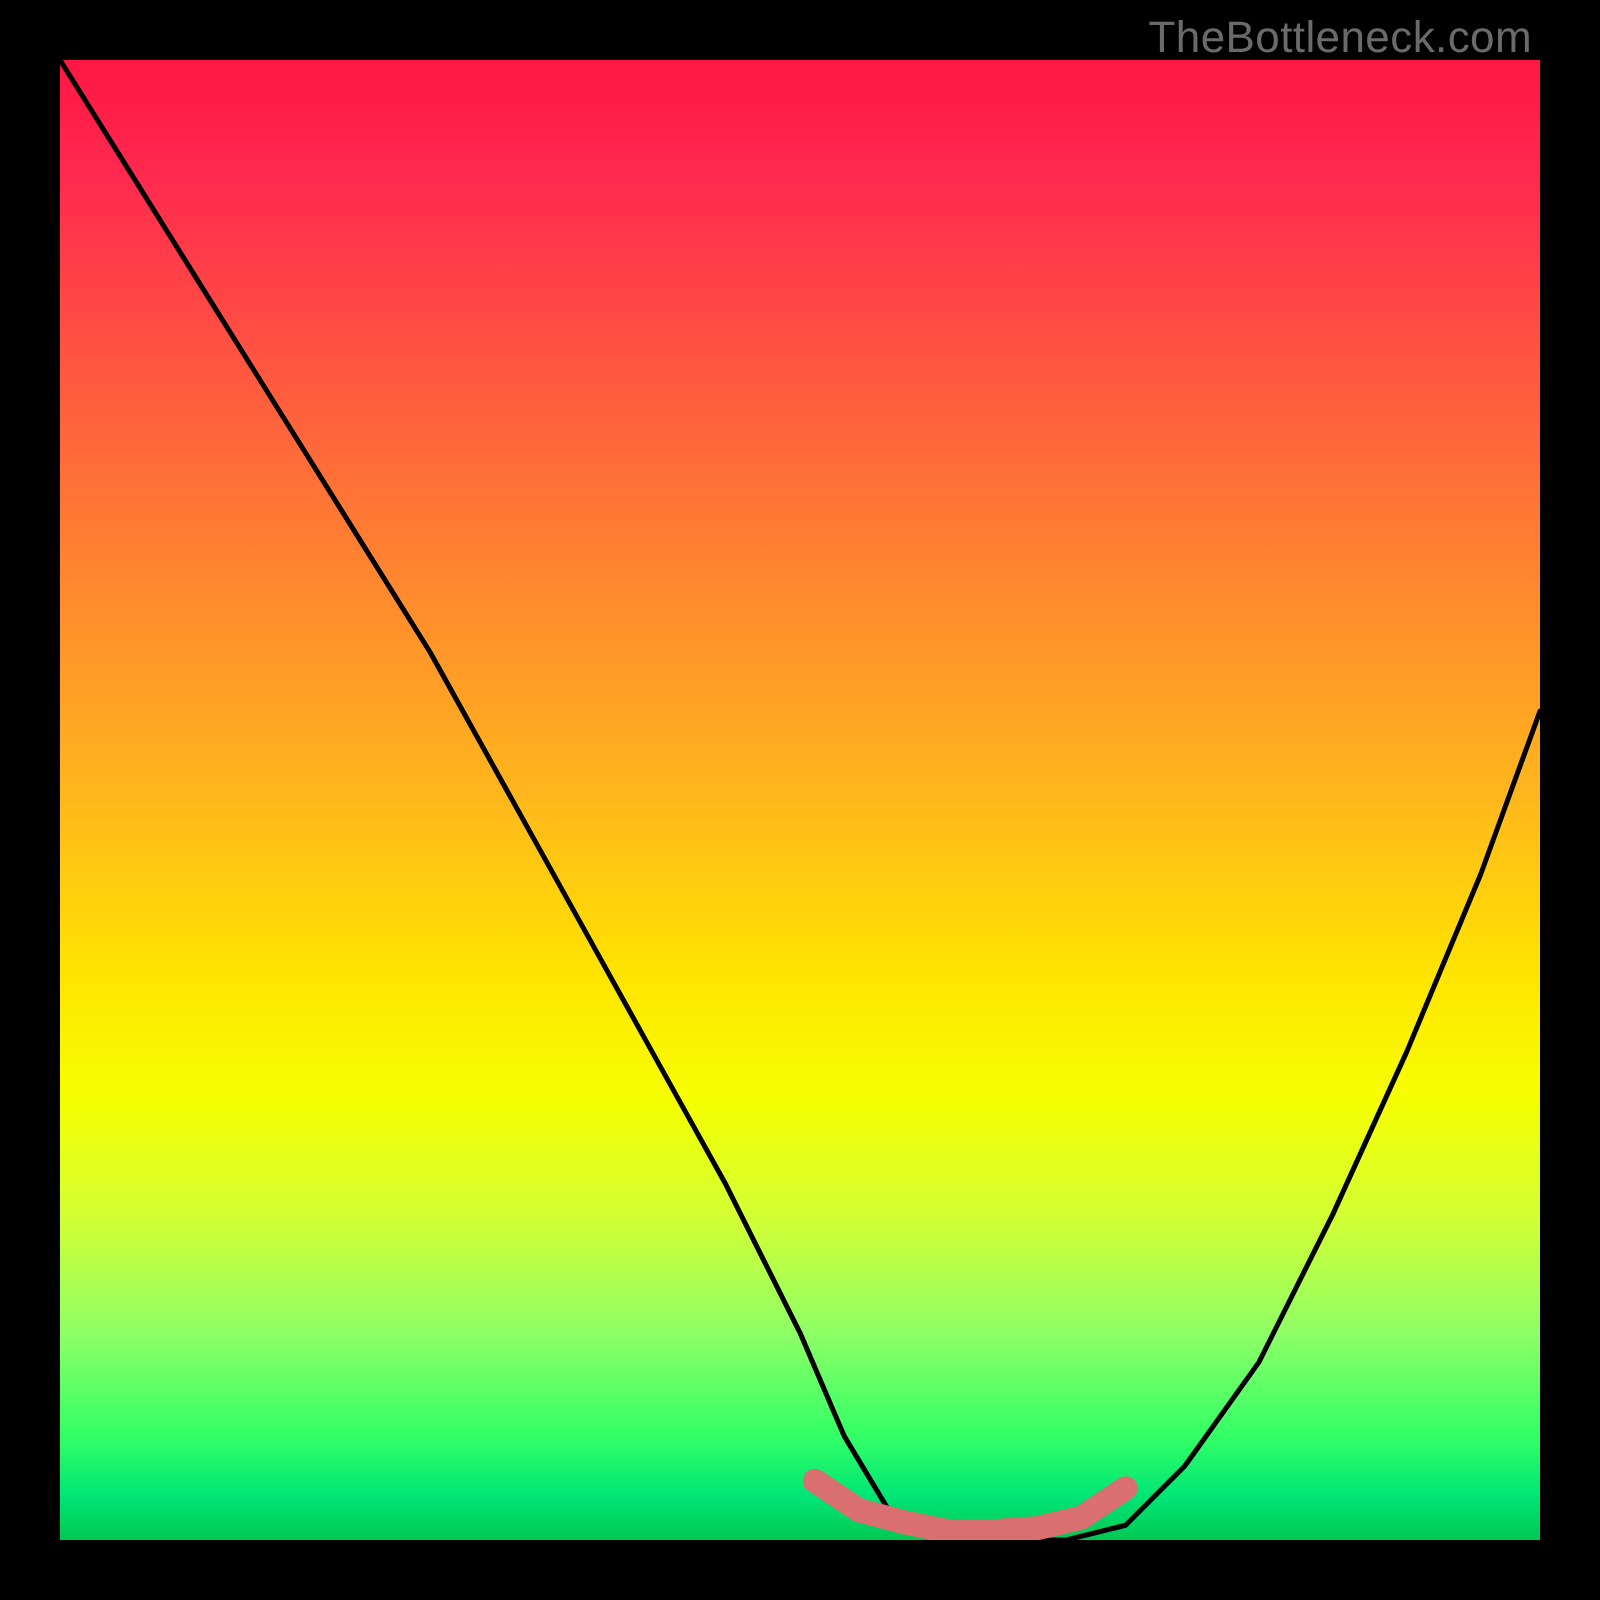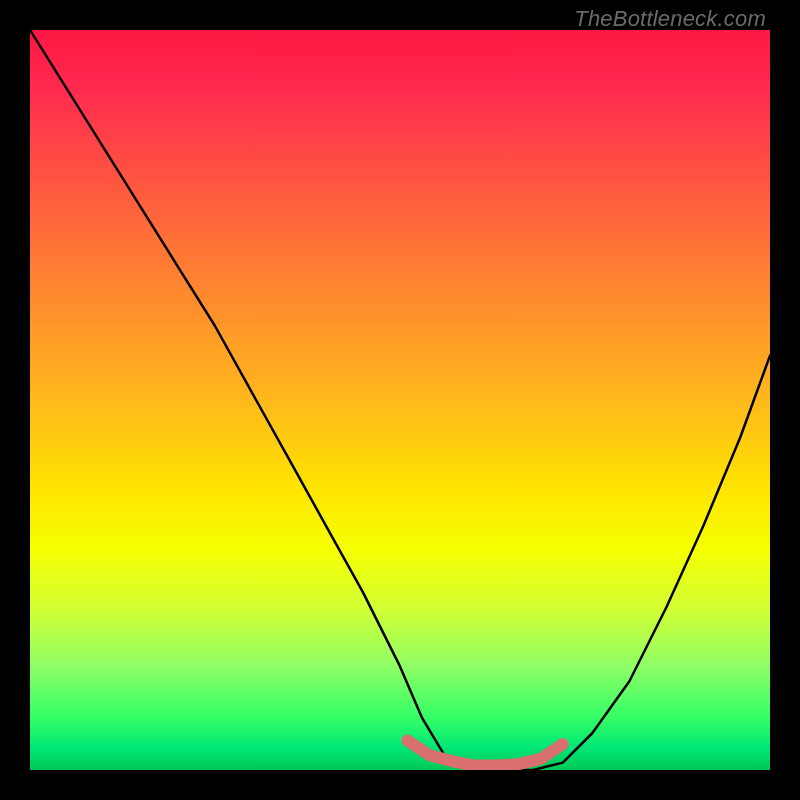--- a/index.html
+++ b/index.html
@@ -9,21 +9,20 @@
     height: 800px;
     background: #000;
     overflow: hidden;
     font-family: Arial, Helvetica, sans-serif;
   }
   .frame {
     position: relative;
     width: 800px;
     height: 648px;
     background: #000;
-    font-style: italic;
   }
   .plot-area {
     position: absolute;
     left: 30px;
     top: 30px;
     width: 740px;
     height: 740px;
     
     background: linear-gradient(
       to bottom,

